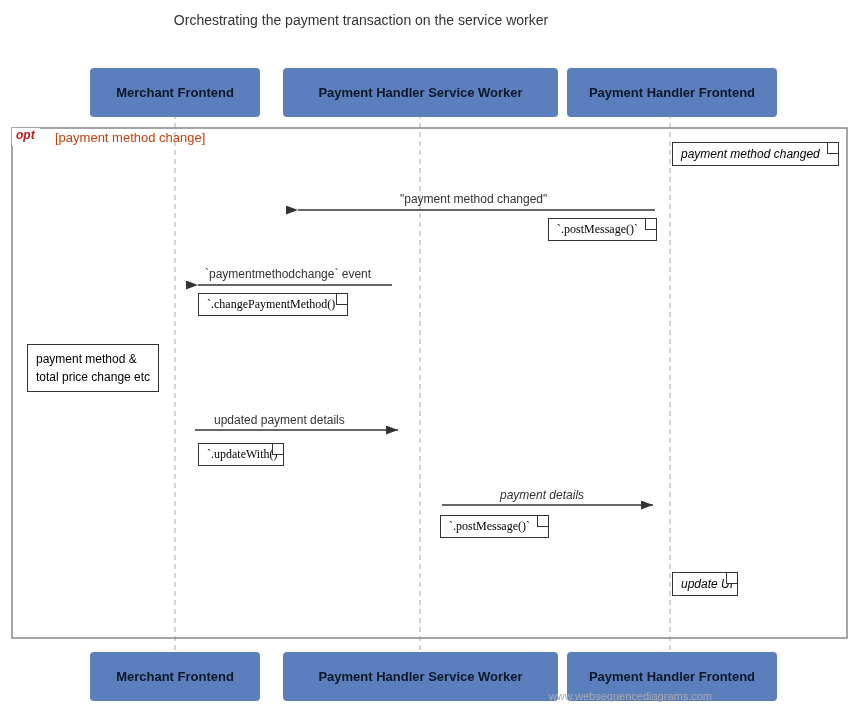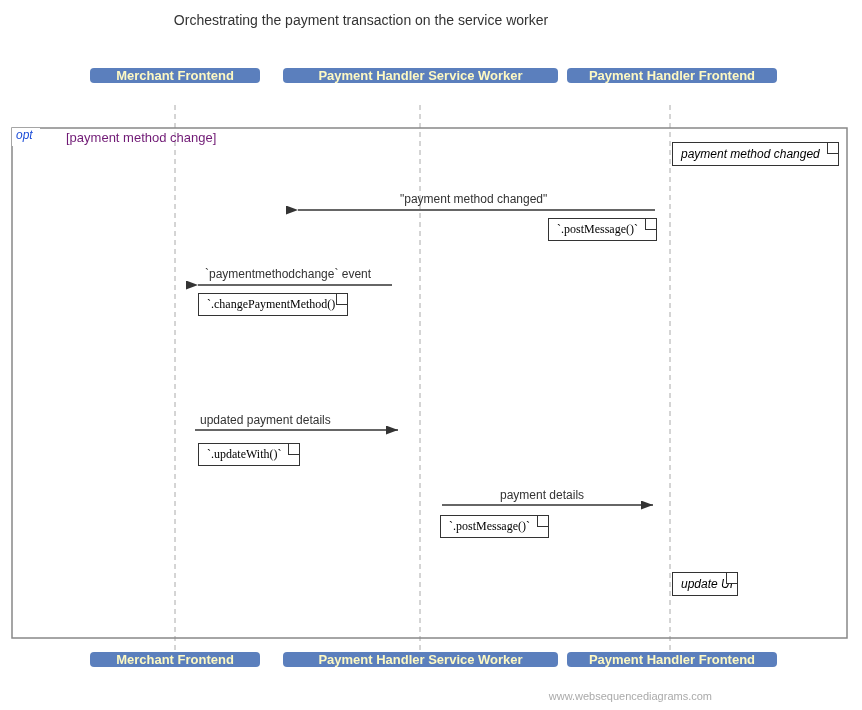--- a/index.html
+++ b/index.html
@@ -24,41 +24,40 @@
       text-align: center;
       font-size: 14px;
       padding: 12px 0 8px 0;
       color: #333;
     }
 
     
     .actor-box {
       position: absolute;
       background: #5b7fbd;
-      color: #fef9c3;
+      color: #0f172a;
       font-weight: bold;
       font-size: 13px;
       border-radius: 4px;
-      padding: 0 16px;
+      padding: 17px 16px;
       text-align: center;
       white-space: nowrap;
     }
     .opt-label {
       position: absolute;
       font-size: 11px;
       font-style: italic;
       color: #333;
       background: #fff;
       padding: 0 2px;
     }
     .opt-guard {
       position: absolute;
       font-size: 12px;
-      color: #701a75;
-      margin-left: 11px;
+      color: #c2410c;
     }
 
     
     .arrow-label {
       position: absolute;
       font-size: 12px;
       color: #333;
       white-space: nowrap;
     }
 
@@ -163,21 +162,21 @@
     <line x1="195" y1="430" x2="398" y2="430" stroke="#333" stroke-width="1.5" marker-end="url(#arrowhead-right)"></line>
 
     <line x1="442" y1="505" x2="653" y2="505" stroke="#333" stroke-width="1.5" marker-end="url(#arrowhead-right)"></line>
 
   </svg>
 
   <div class="actor-box" style="left: 90px; top: 68px; width: 170px;">Merchant Frontend</div>
   <div class="actor-box" style="left: 283px; top: 68px; width: 275px;">Payment Handler Service Worker</div>
   <div class="actor-box" style="left: 567px; top: 68px; width: 210px;">Payment Handler Frontend</div>
 
-  <div class="opt-label" style="left: 14px; top: 128px; font-size:12px; font-style:italic; font-weight:normal; color:#1d4ed8;">opt</div>
+  <div class="opt-label" style="left: 14px; top: 128px; font-size:12px; font-style:italic; font-weight:bold; color:#b91c1c;">opt</div>
 
   <div class="opt-guard" style="left: 55px; top: 130px; font-size:13px;">[payment method change]</div>
 
   <div class="note-box folded" style="left: 672px; top: 142px; padding-right:18px;">
     payment method changed
   </div>
 
   <div class="arrow-label" style="left: 400px; top: 192px;">
     "payment method changed"
   </div>
@@ -187,30 +186,33 @@
   </div>
 
   <div class="arrow-label" style="left: 205px; top: 267px;">
     `paymentmethodchange` event
   </div>
 
   <div class="method-box folded" style="left: 198px; top: 293px; ">
     `.changePaymentMethod()`
   </div>
 
-
-  <div class="arrow-label" style="left: 200px; top: 413px; text-align: right;">
+  <div class="side-note" style="left: 27px; top: 344px; line-height:1.5;">
+    payment method &amp;<br>total price change etc
+  </div>
+
+  <div class="arrow-label" style="left: 214px; top: 413px; text-align: right;">
     updated payment details
   </div>
 
-  <div class="method-box folded" style="left: 198px; top: 443px; padding-right:18px;">
+  <div class="method-box folded" style="left: 198px; top: 443px; padding-right:2px;">
     `.updateWith()`
   </div>
 
-  <div class="arrow-label" style="left: 500px; top: 488px;">
+  <div class="arrow-label" style="left: 500px; top: 488px; font-style: italic;">
     payment details
   </div>
 
   <div class="method-box folded" style="left: 440px; top: 515px; padding-right:18px;">
     `.postMessage()`
   </div>
 
   <div class="note-box folded" style="left: 672px; top: 572px; padding-right:4px;">
     update UI
   </div>

